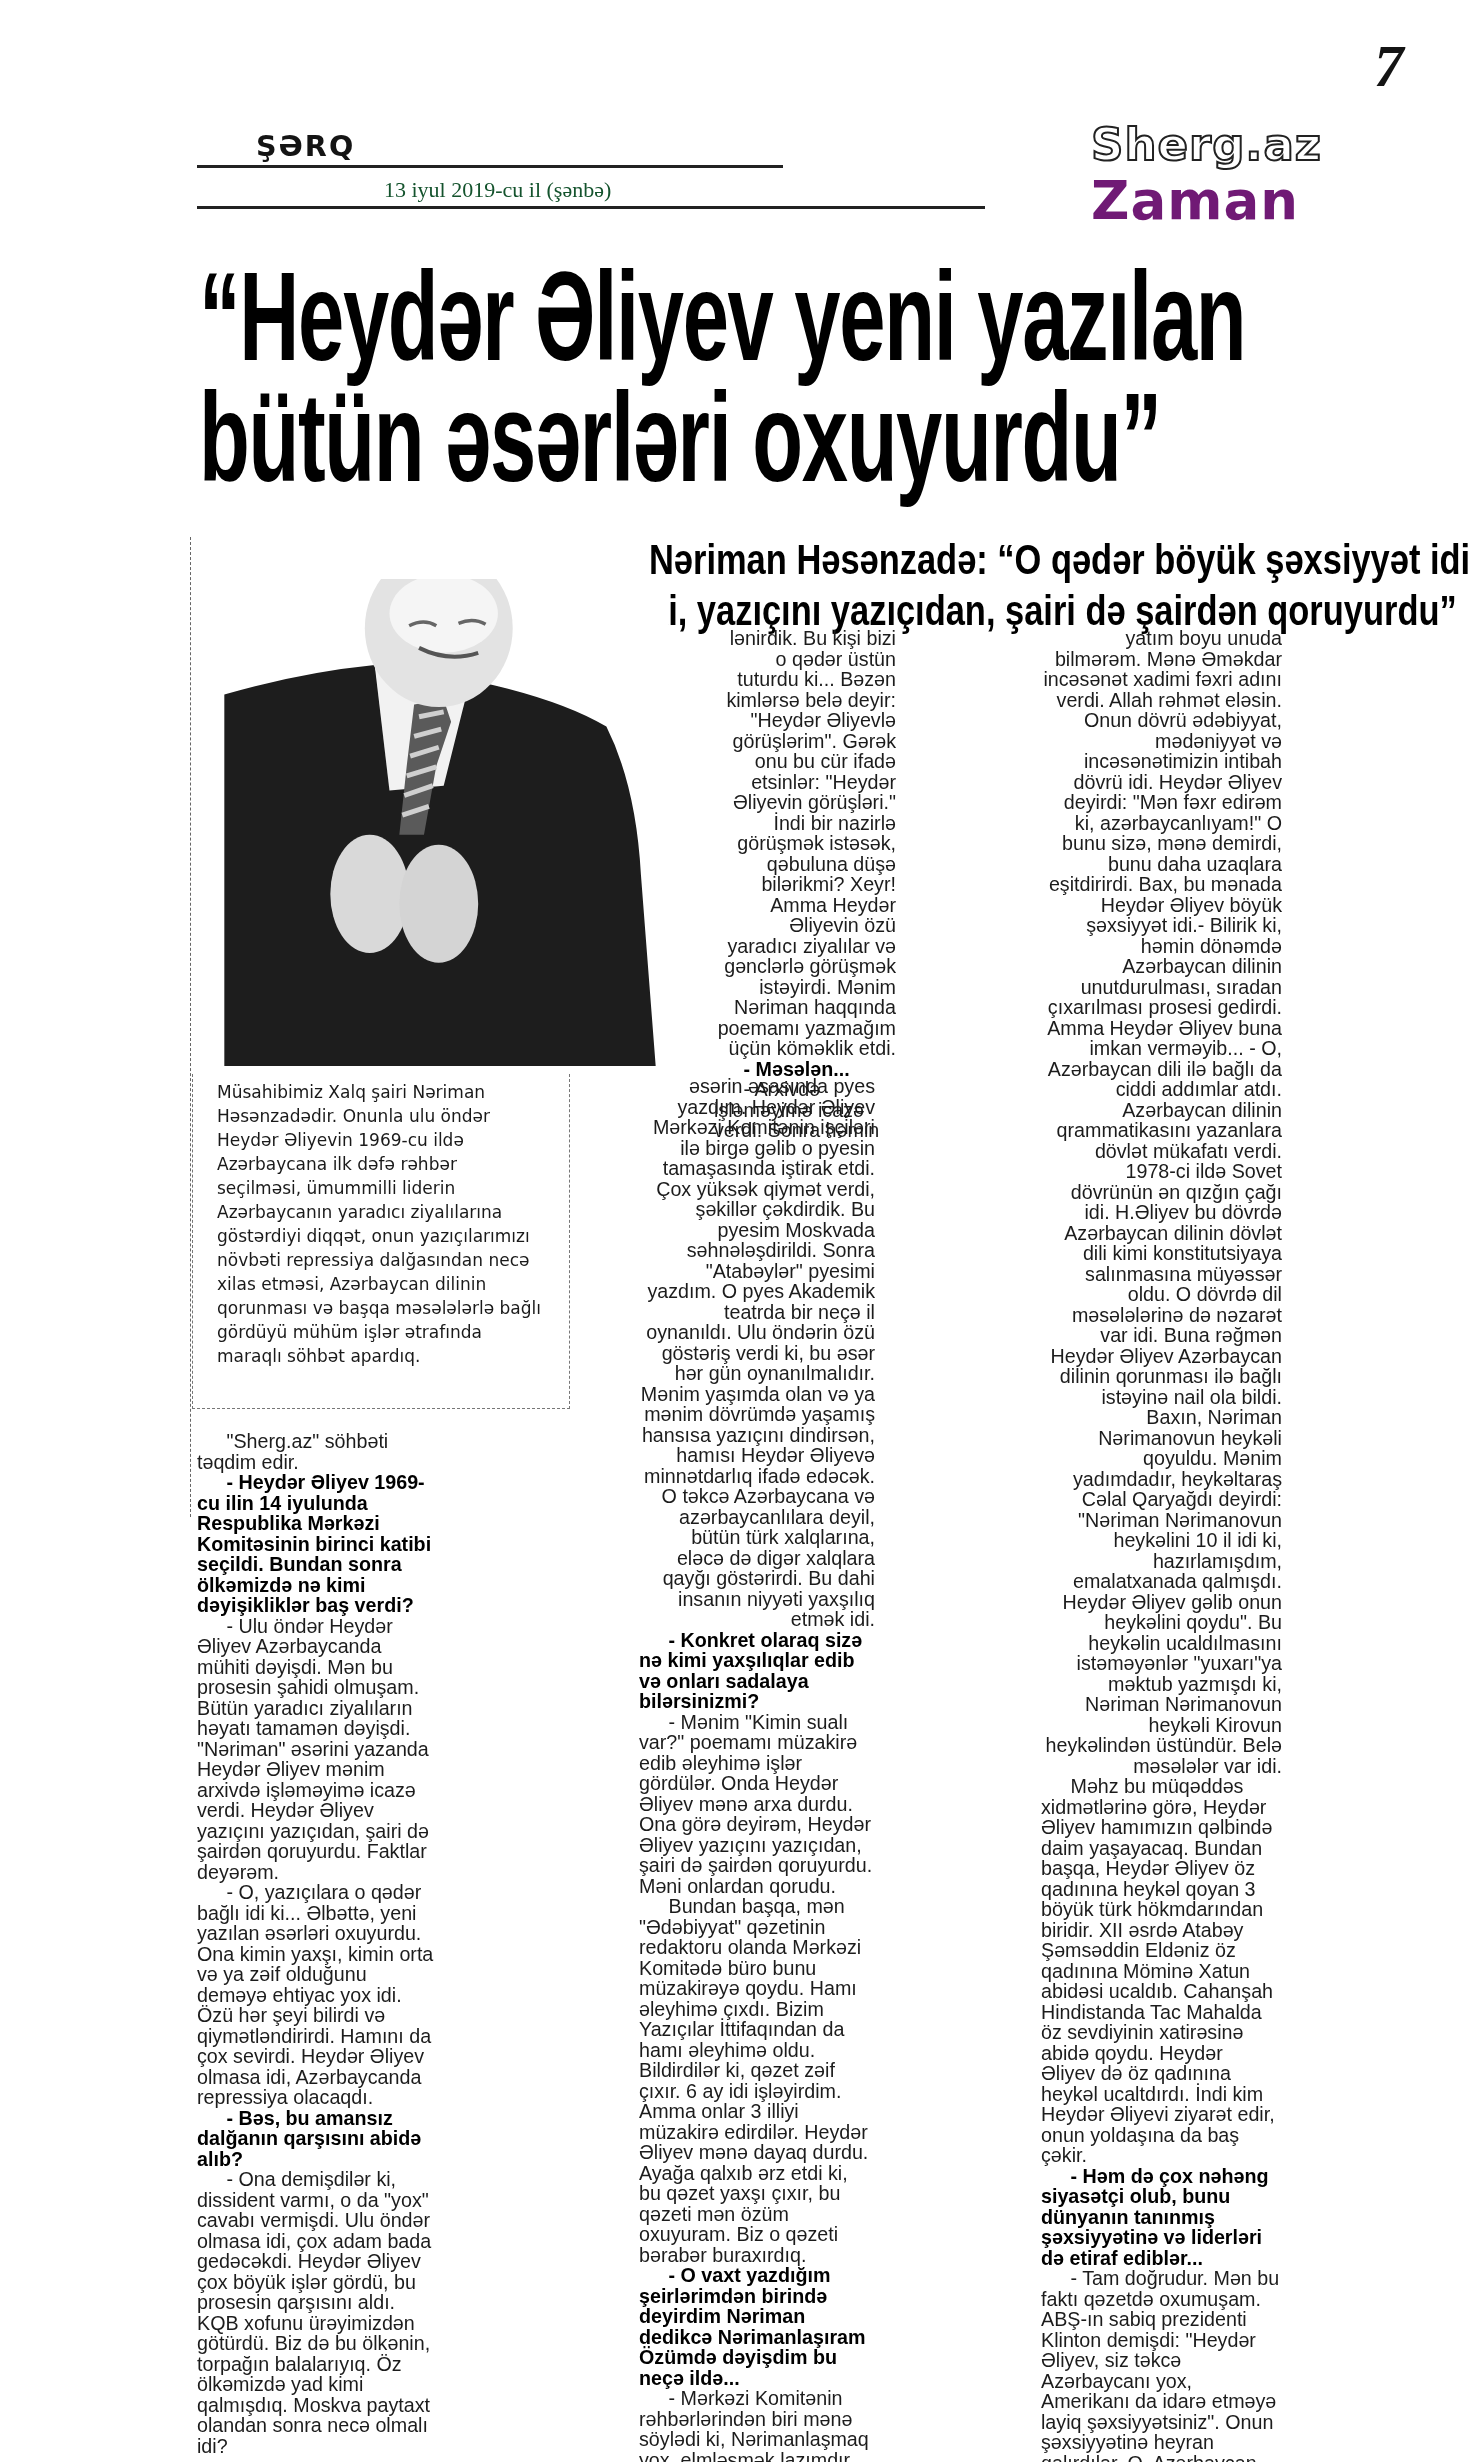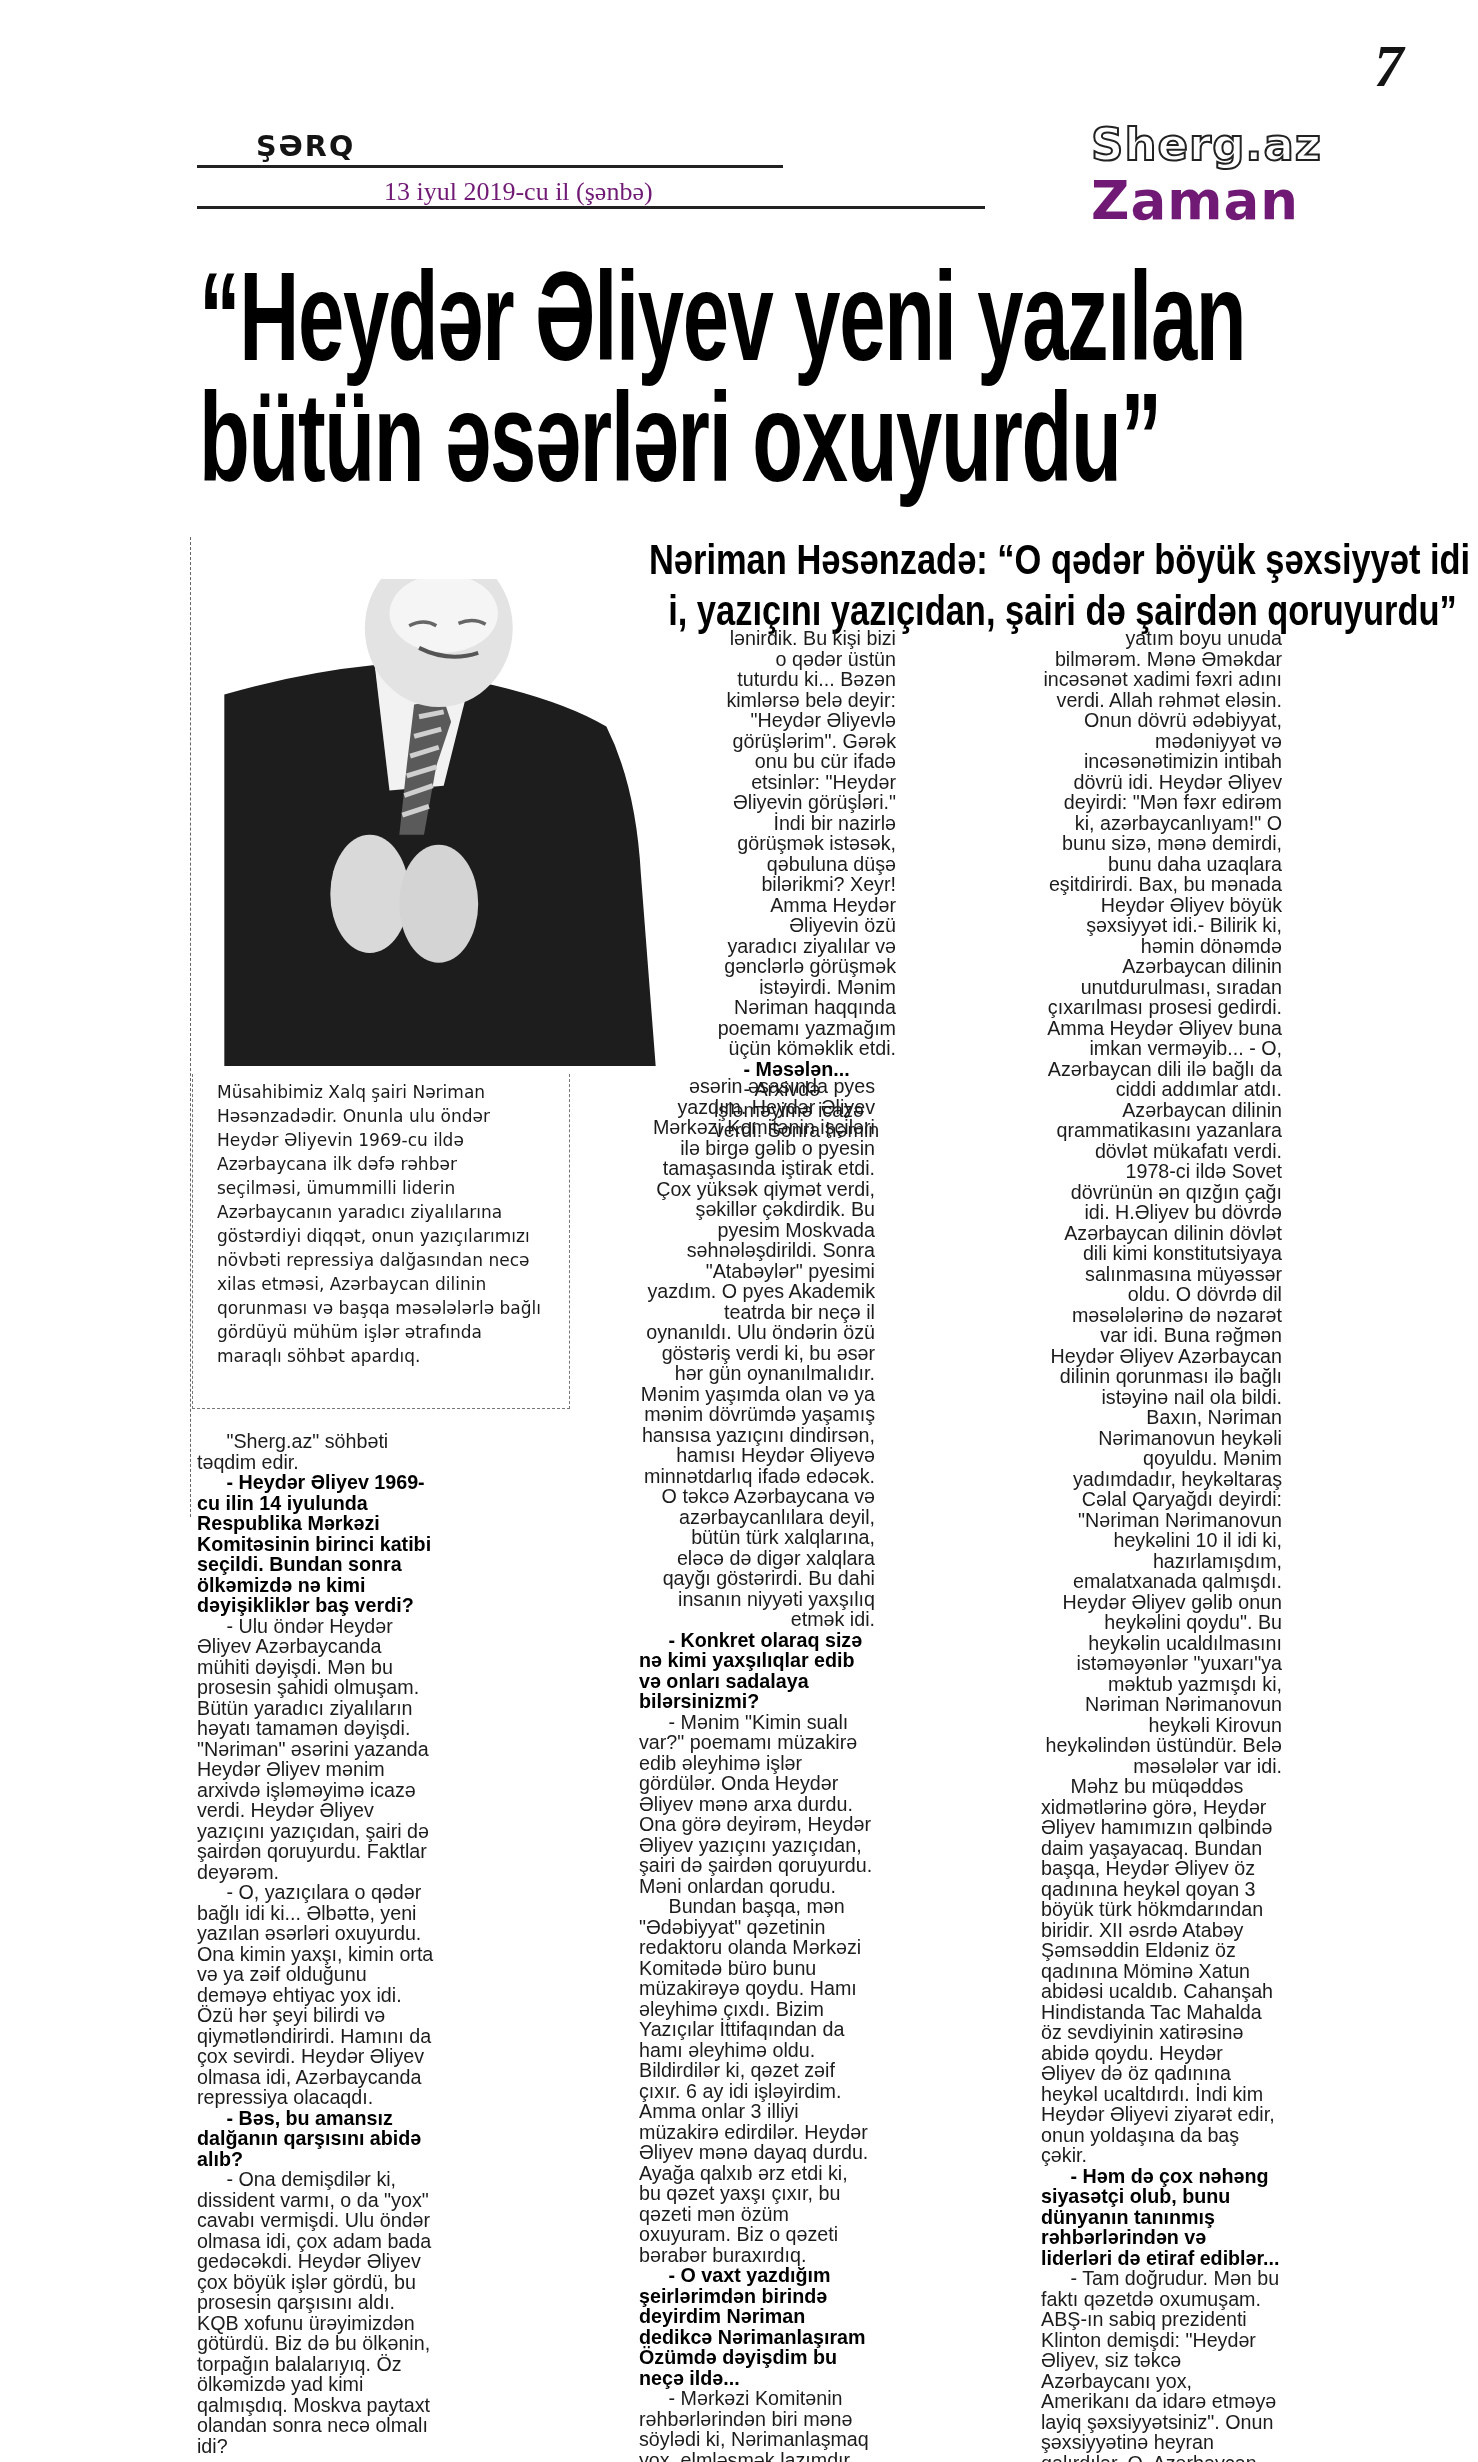--- a/index.html
+++ b/index.html
@@ -3,21 +3,21 @@
 <meta charset="utf-8">
 <style>
   html, body { margin: 0; padding: 0; background: #ffffff; }
   body { width: 1479px; height: 2693px; position: relative; overflow: hidden; color: #141414; }
   .abs { position: absolute; }
 
   .page-number { left: 1374px; top: 37px; font-family: "Liberation Serif", serif; font-weight: bold; font-style: italic; font-size: 59px; line-height: 1; }
 
   .paper-name { left: 256px; top: 129px; font-family: "DejaVu Sans", sans-serif; font-weight: bold; font-size: 28.6px; letter-spacing: 2px; }
   .rule1 { left: 197px; top: 165px; width: 586px; height: 2.5px; background: #222; }
-  .issue-date { left: 384px; top: 177px; font-family: "Liberation Serif", serif; font-size: 26px; color: #701a75; }
+  .issue-date { left: 384px; top: 177px; font-family: "Liberation Serif", serif; font-size: 22px; color: #14532d; }
   .rule2 { left: 197px; top: 206px; width: 788px; height: 2.5px; background: #222; }
 
   .site-name { left: 1091px; top: 118px; font-family: "DejaVu Sans", sans-serif; font-weight: bold; font-size: 45px; color: #ffffff; -webkit-text-stroke: 2px #222; letter-spacing: 1px; }
   .section-name { left: 1091px; top: 170px; font-family: "DejaVu Sans", sans-serif; font-weight: bold; font-size: 53px; color: #701a75; letter-spacing: 1px; }
 
   .headline { left: 199px; top: 256px; width: 1182px; font-family: "Liberation Sans", sans-serif; font-weight: bold; font-size: 126px; line-height: 121px; letter-spacing: -2px; transform: scaleX(0.66); transform-origin: left top; white-space: nowrap; color: #000; }
 
   .subheadline { left: 649px; top: 534px; width: 739px; font-family: "Liberation Sans", sans-serif; font-size: 42px; line-height: 51px; transform: scaleX(0.82); transform-origin: left top; white-space: nowrap; color: #000; font-weight: bold; }
 
   .photo-box { left: 190px; top: 537px; width: 463px; height: 980px; border-left: 1.5px dashed #666; }
@@ -106,17 +106,17 @@
   <p>- Ulu öndər Heydər Əliyev Azərbaycanda mühiti dəyişdi. Mən bu prosesin şahidi olmuşam. Bütün yaradıcı ziyalıların həyatı tamamən dəyişdi. "Nəriman" əsərini yazanda Heydər Əliyev mənim arxivdə işləməyimə icazə verdi. Heydər Əliyev yazıçını yazıçıdan, şairi də şairdən qoruyurdu. Faktlar deyərəm.</p>
   <p>- O, yazıçılara o qədər bağlı idi ki... Əlbəttə, yeni yazılan əsərləri oxuyurdu. Ona kimin yaxşı, kimin orta və ya zəif olduğunu deməyə ehtiyac yox idi. Özü hər şeyi bilirdi və qiymətləndirirdi. Hamını da çox sevirdi. Heydər Əliyev olmasa idi, Azərbaycanda repressiya olacaqdı.</p>
   <p class="q">- Bəs, bu amansız dalğanın qarşısını abidə alıb?</p>
   <p>- Ona demişdilər ki, dissident varmı, o da "yox" cavabı vermişdi. Ulu öndər olmasa idi, çox adam bada gedəcəkdi. Heydər Əliyev çox böyük işlər gördü, bu prosesin qarşısını aldı. KQB xofunu ürəyimizdən götürdü. Biz də bu ölkənin, torpağın balalarıyıq. Öz ölkəmizdə yad kimi qalmışdıq. Moskva paytaxt olandan sonra necə olmalı idi?</p>
 
 </div>
 
 <div class="abs col col-right">
   <p class="noindent">yatım boyu unuda bilmərəm. Mənə Əməkdar incəsənət xadimi fəxri adını verdi. Allah rəhmət eləsin. Onun dövrü ədəbiyyat, mədəniyyət və incəsənətimizin intibah dövrü idi. Heydər Əliyev deyirdi: "Mən fəxr edirəm ki, azərbaycanlıyam!" O bunu sizə, mənə demirdi, bunu daha uzaqlara eşitdirirdi. Bax, bu mənada Heydər Əliyev böyük şəxsiyyət idi.- Bilirik ki, həmin dönəmdə Azərbaycan dilinin unutdurulması, sıradan çıxarılması prosesi gedirdi. Amma Heydər Əliyev buna imkan verməyib... - O, Azərbaycan dili ilə bağlı da ciddi addımlar atdı. Azərbaycan dilinin qrammatikasını yazanlara dövlət mükafatı verdi. 1978-ci ildə Sovet dövrünün ən qızğın çağı idi. H.Əliyev bu dövrdə Azərbaycan dilinin dövlət dili kimi konstitutsiyaya salınmasına müyəssər oldu. O dövrdə dil məsələlərinə də nəzarət var idi. Buna rəğmən Heydər Əliyev Azərbaycan dilinin qorunması ilə bağlı istəyinə nail ola bildi. Baxın, Nəriman Nərimanovun heykəli qoyuldu. Mənim yadımdadır, heykəltaraş Cəlal Qaryağdı deyirdi: "Nəriman Nərimanovun heykəlini 10 il idi ki, hazırlamışdım, emalatxanada qalmışdı. Heydər Əliyev gəlib onun heykəlini qoydu". Bu heykəlin ucaldılmasını istəməyənlər "yuxarı"ya məktub yazmışdı ki, Nəriman Nərimanovun heykəli Kirovun heykəlindən üstündür. Belə məsələlər var idi.</p>
   <p>Məhz bu müqəddəs xidmətlərinə görə, Heydər Əliyev hamımızın qəlbində daim yaşayacaq. Bundan başqa, Heydər Əliyev öz qadınına heykəl qoyan 3 böyük türk hökmdarından biridir. XII əsrdə Atabəy Şəmsəddin Eldəniz öz qadınına Möminə Xatun abidəsi ucaldıb. Cahanşah Hindistanda Tac Mahalda öz sevdiyinin xatirəsinə abidə qoydu. Heydər Əliyev də öz qadınına heykəl ucaltdırdı. İndi kim Heydər Əliyevi ziyarət edir, onun yoldaşına da baş çəkir.</p>
-  <p class="q">- Həm də çox nəhəng siyasətçi olub, bunu dünyanın tanınmış rəhbərlərindən və liderləri də etiraf ediblər...</p>
+  <p class="q">- Həm də çox nəhəng siyasətçi olub, bunu dünyanın tanınmış şəxsiyyətinə və liderləri də etiraf ediblər...</p>
   <p>- Tam doğrudur. Mən bu faktı qəzetdə oxumuşam. ABŞ-ın sabiq prezidenti Klinton demişdi: "Heydər Əliyev, siz təkcə Azərbaycanı yox, Amerikanı da idarə etməyə layiq şəxsiyyətsiniz". Onun şəxsiyyətinə heyran qalırdılar. O, Azərbaycan və dünya tarixinə çox böyük bir şəxsiyyət və düha kimi düşdü.</p>
 
 </div>
 
 
 </body></html>

